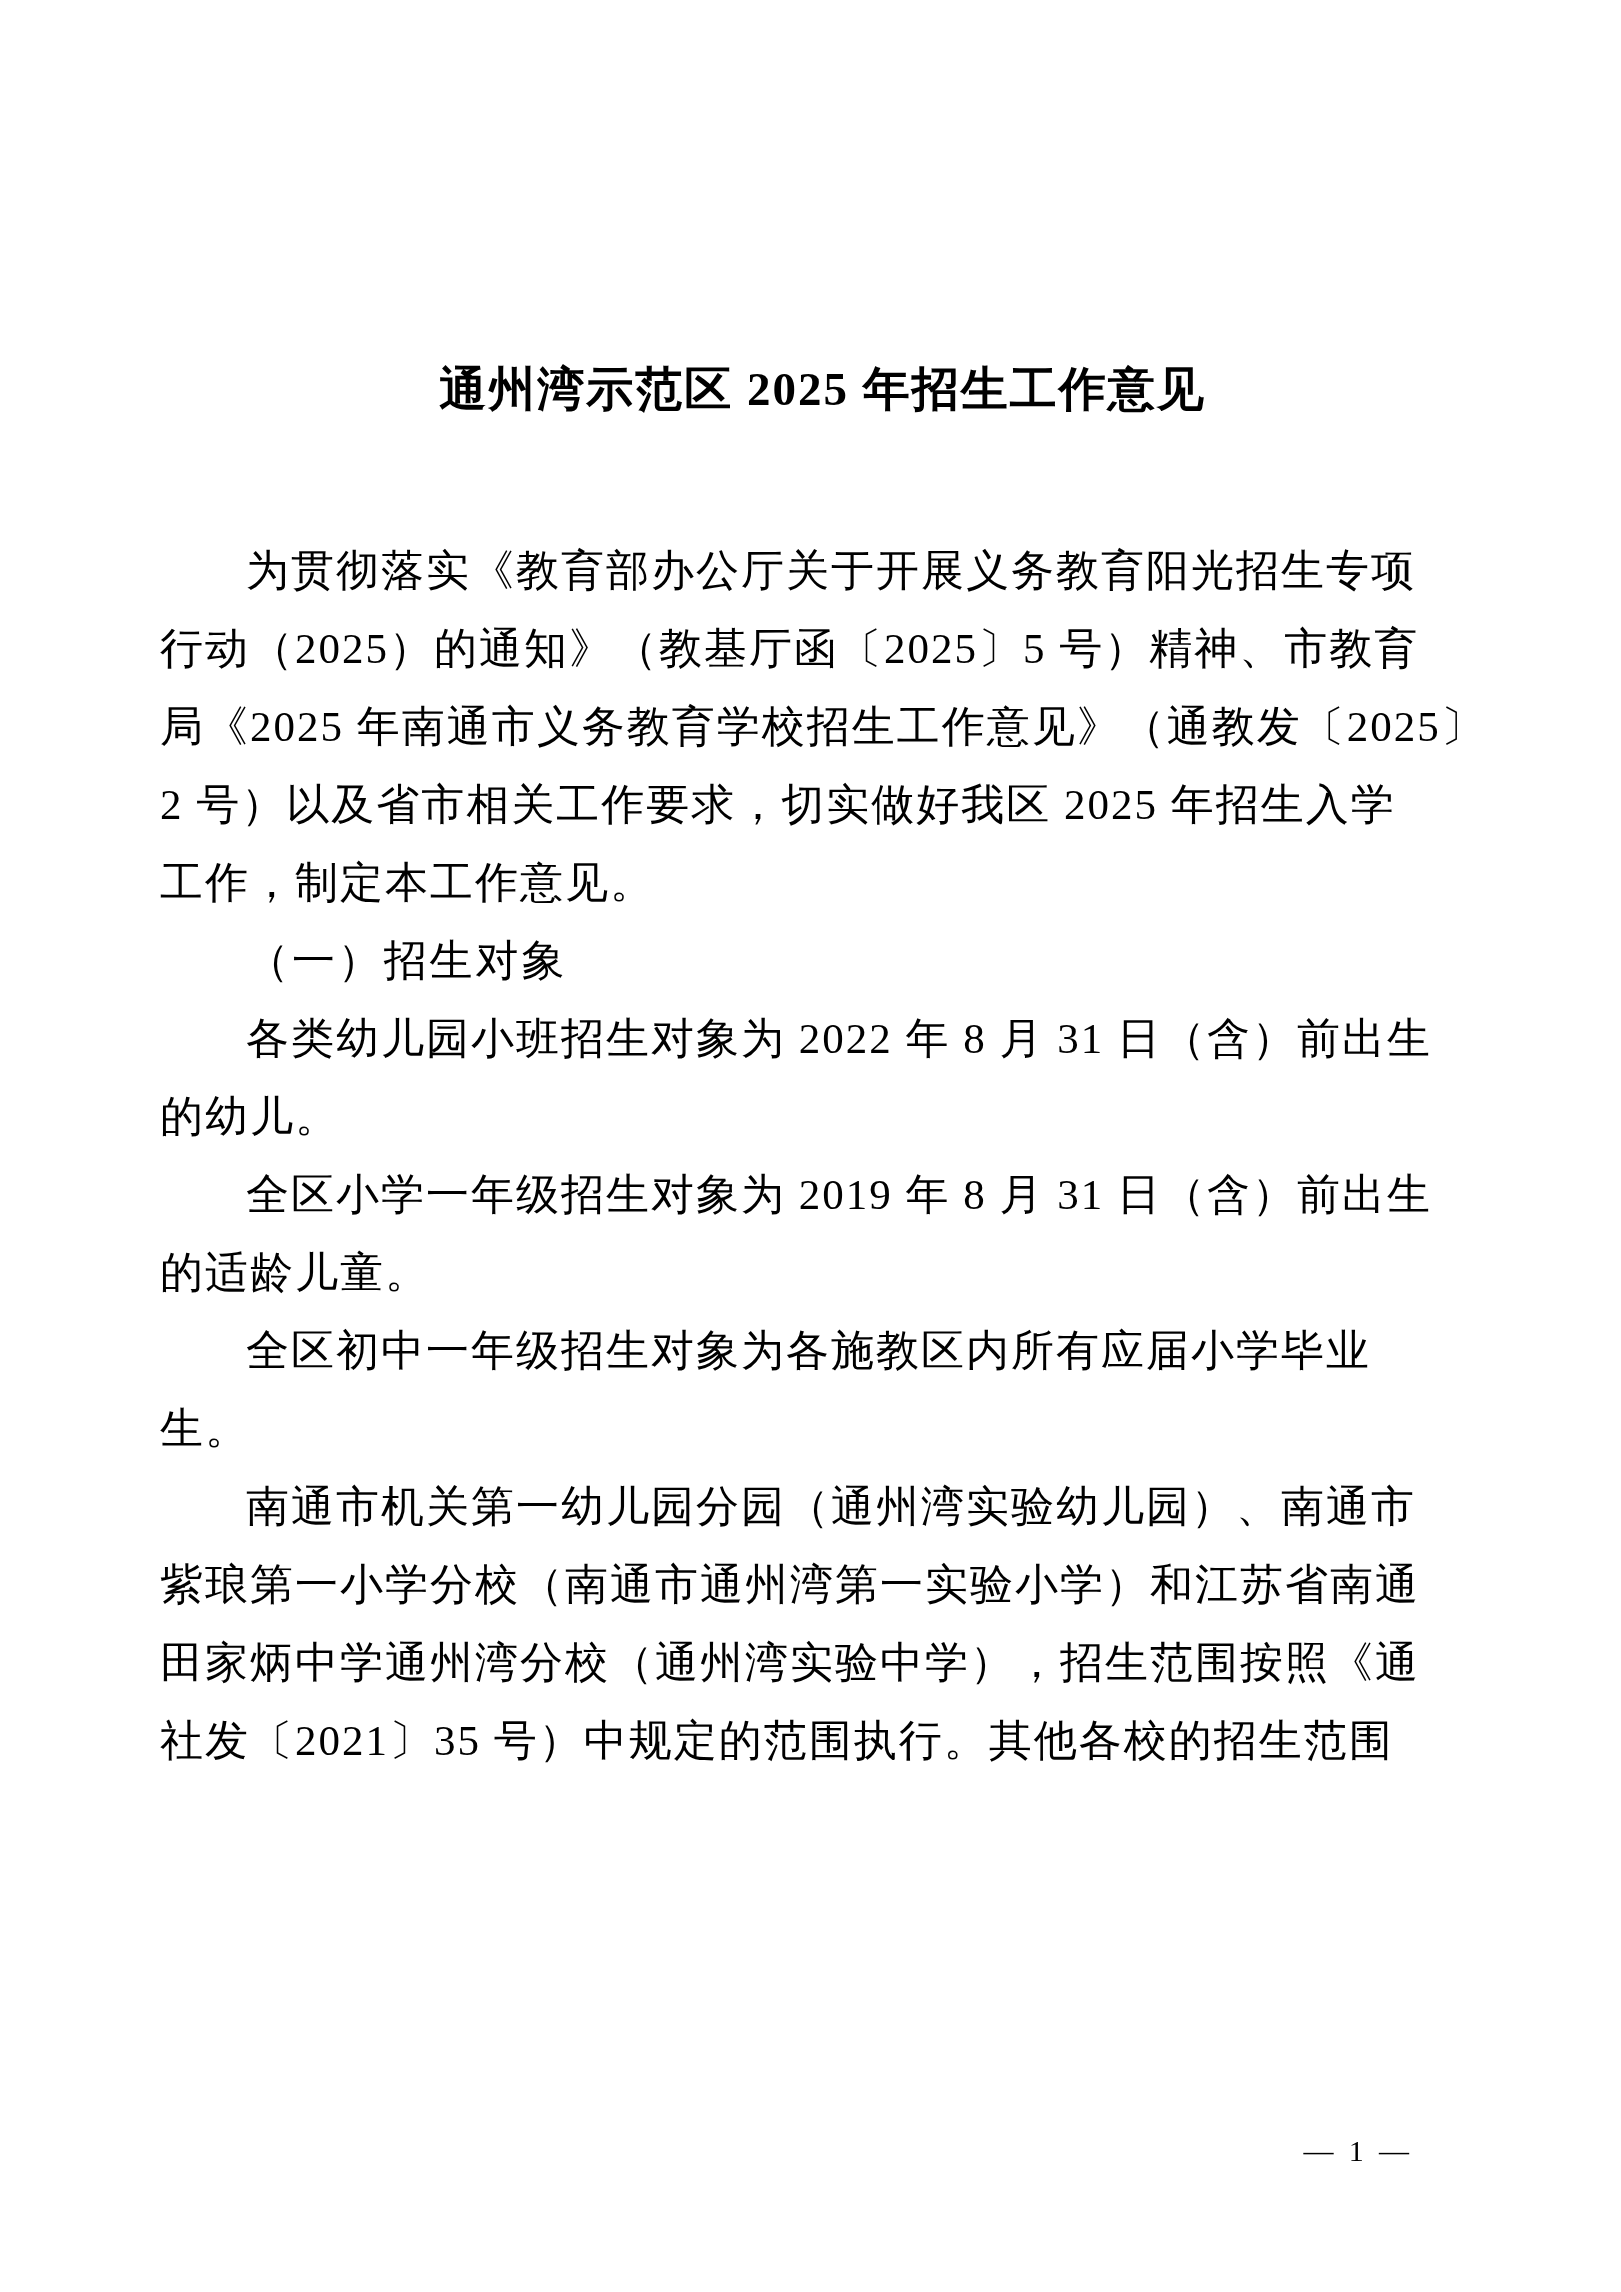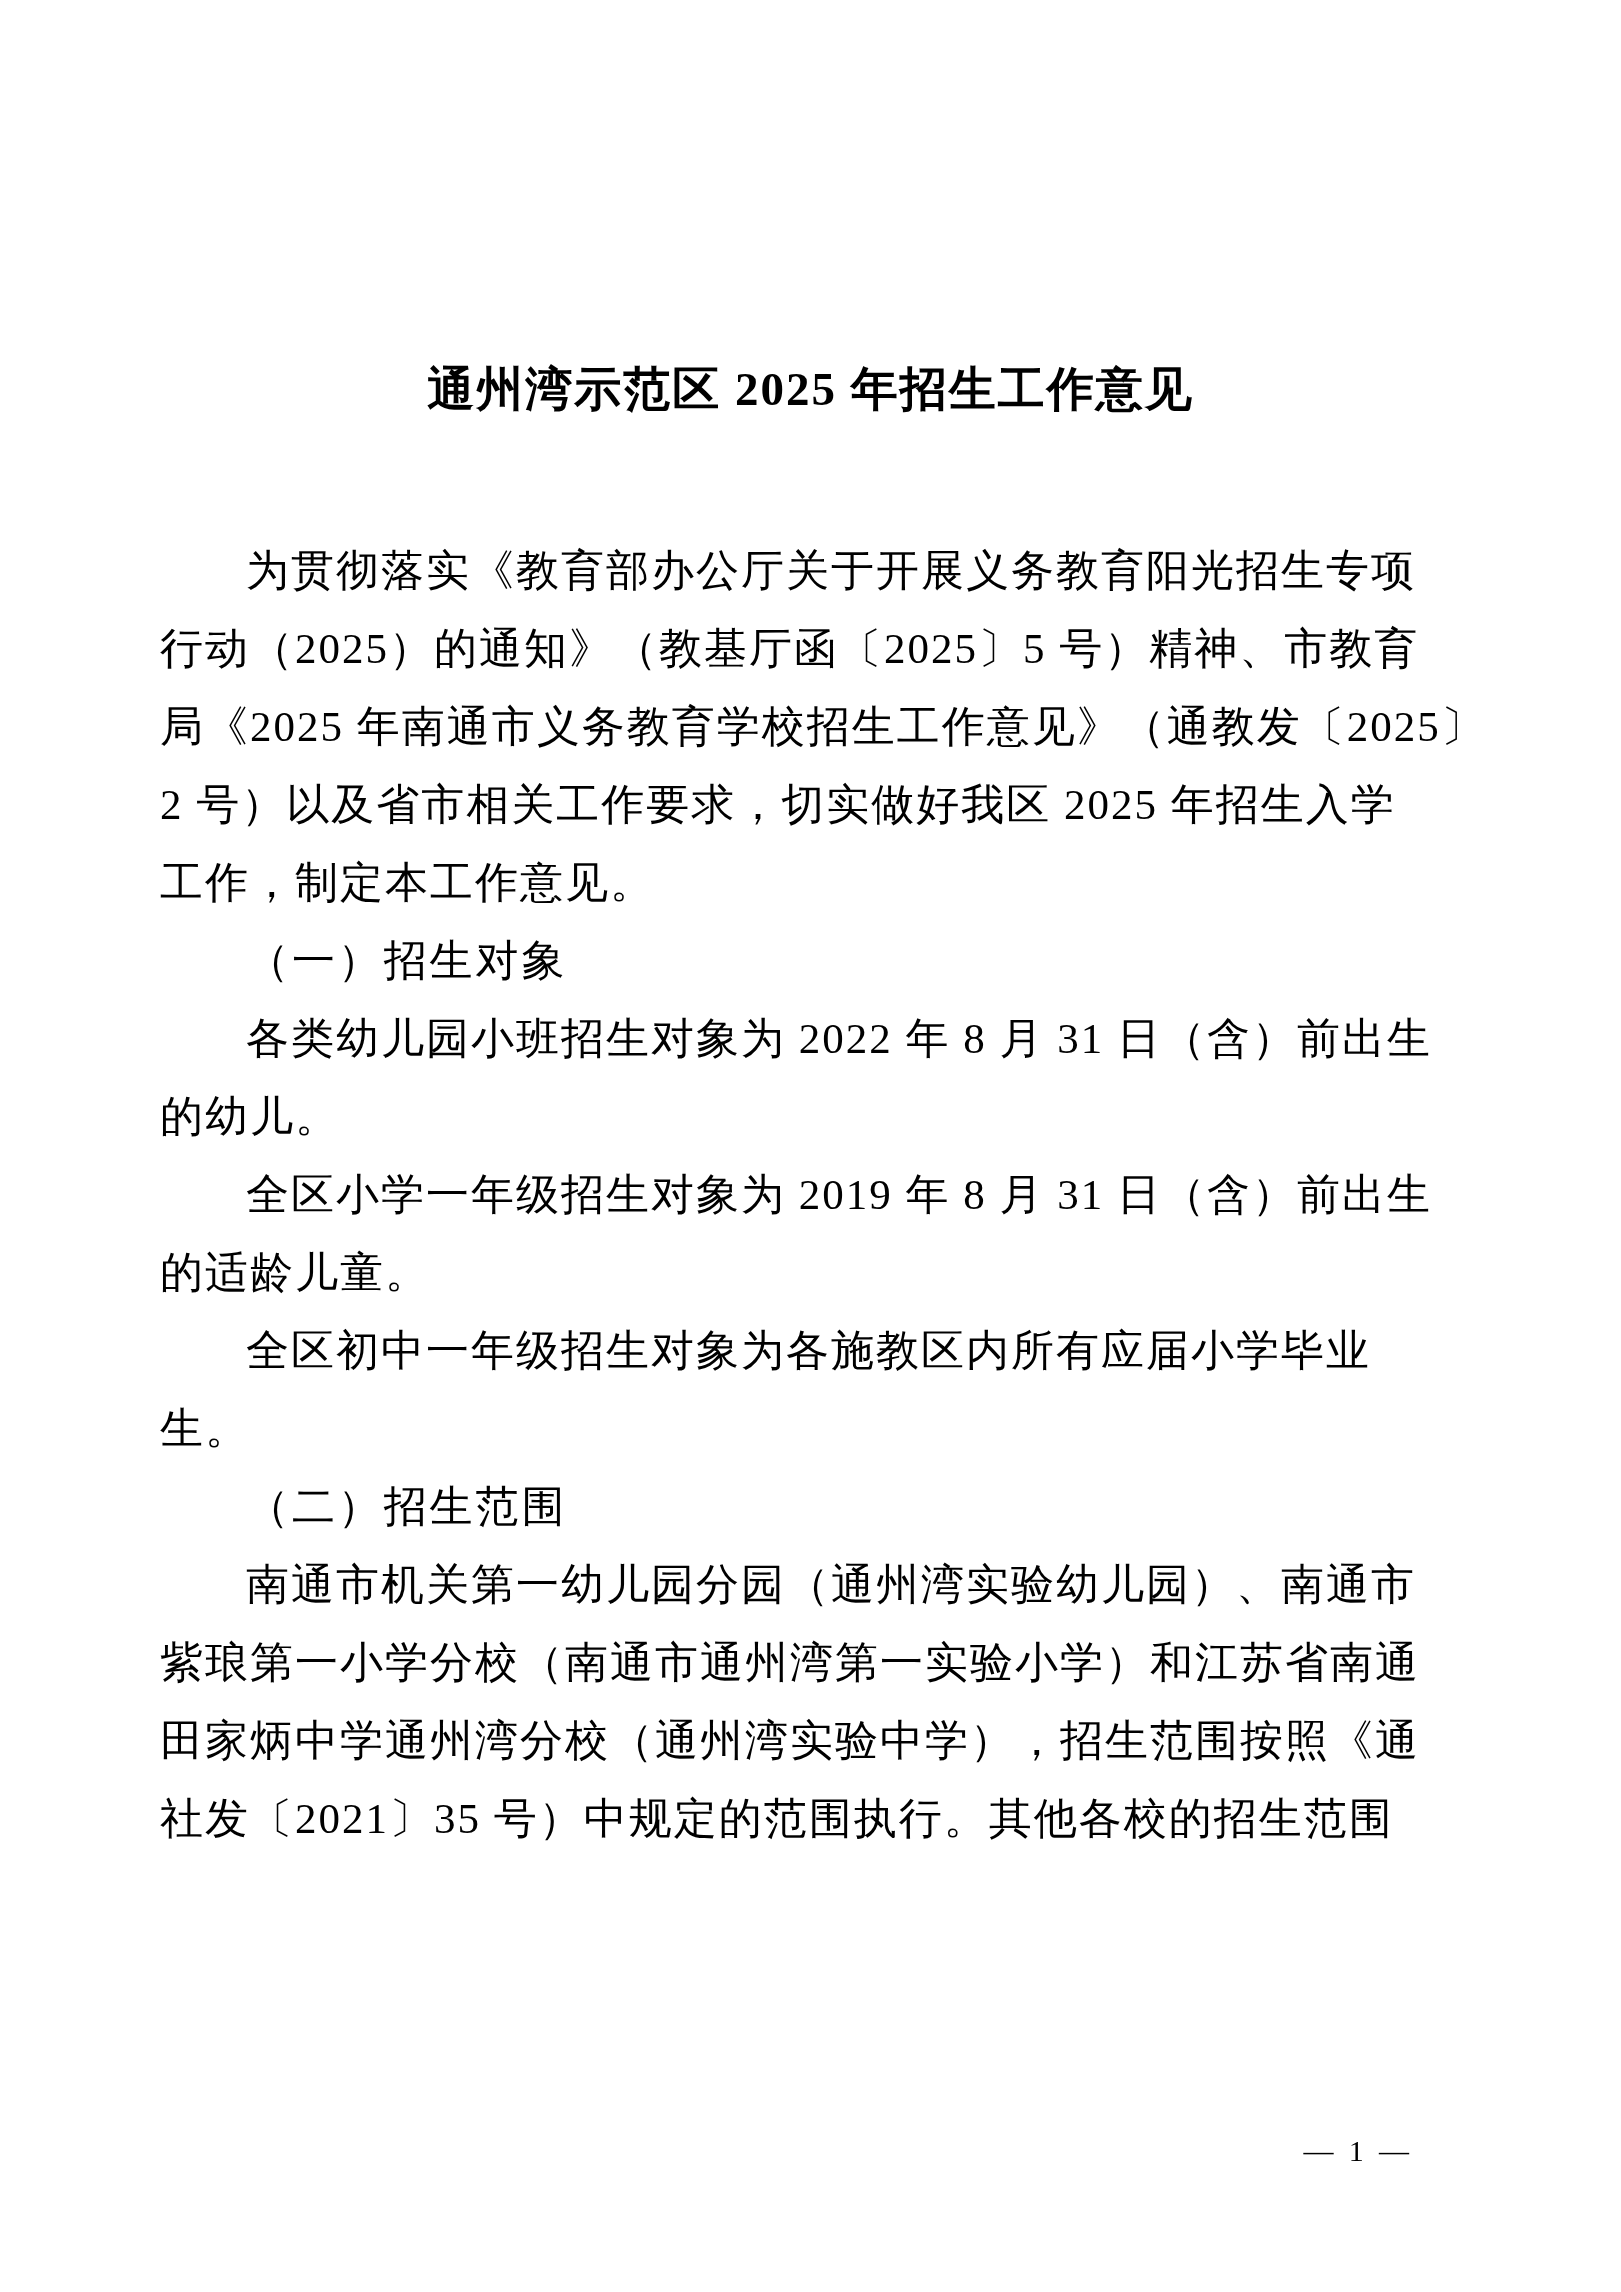--- a/index.html
+++ b/index.html
@@ -12,21 +12,21 @@
     width: 1621px;
     height: 2293px;
     background: #ffffff;
     color: #000000;
     font-family: "Liberation Serif", "DejaVu Serif", serif;
     overflow: hidden;
   }
   .doc-title {
     position: absolute;
     top: 345px;
-    left: 142px;
+    left: 154px;
     width: 1337px;
     margin: 0;
     text-align: center;
     font-size: 47px;
     font-weight: 700;
     line-height: 88px;
     letter-spacing: 2px;
     font-family: "Liberation Serif", "DejaVu Serif", serif;
   }
   .doc-body {
@@ -76,21 +76,20 @@
       <div class="line full">局《2025 年南通市义务教育学校招生工作意见》（通教发〔2025〕</div>
       <div class="line full">2 号）以及省市相关工作要求，切实做好我区 2025 年招生入学</div>
       <div class="line last">工作，制定本工作意见。</div>
       <div class="line h2">（一）招生对象</div>
       <div class="line first">各类幼儿园小班招生对象为 2022 年 8 月 31 日（含）前出生</div>
       <div class="line last">的幼儿。</div>
       <div class="line first">全区小学一年级招生对象为 2019 年 8 月 31 日（含）前出生</div>
       <div class="line last">的适龄儿童。</div>
       <div class="line first">全区初中一年级招生对象为各施教区内所有应届小学毕业</div>
       <div class="line last">生。</div>
-      <div class="line h2">（二）招生范围</div>
       <div class="line first">南通市机关第一幼儿园分园（通州湾实验幼儿园）、南通市</div>
       <div class="line full">紫琅第一小学分校（南通市通州湾第一实验小学）和江苏省南通</div>
       <div class="line full">田家炳中学通州湾分校（通州湾实验中学），招生范围按照《通</div>
       <div class="line full">社发〔2021〕35 号）中规定的范围执行。其他各校的招生范围</div>
     </div>
 
   <div class="page-number">— 1 —</div>
 </div>
 
 

